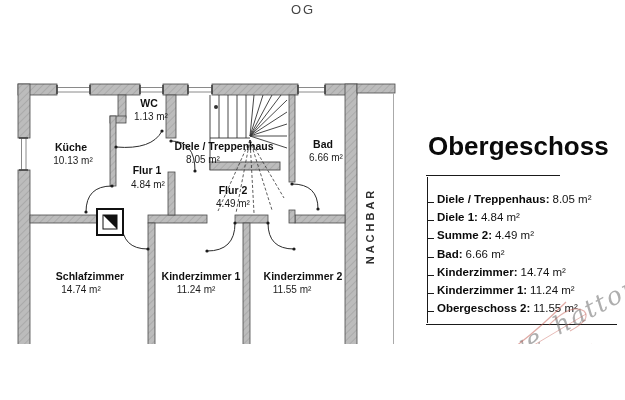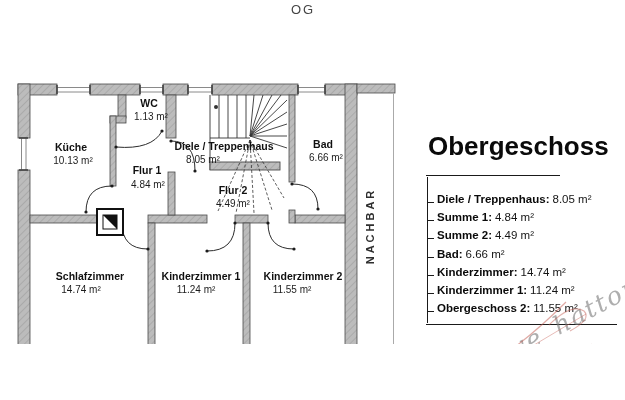--- a/index.html
+++ b/index.html
@@ -206,21 +206,21 @@
     </g>
 
     <text class="nachbar-text" x="374" y="226" text-anchor="middle" transform="rotate(-90 374 226)">NACHBAR</text>
   </svg>
 
   <div class="legend">
     <div class="legend-title">Obergeschoss</div>
     <div class="legend-box">
       <ul>
         <li><span class="lbl">Diele / Treppenhaus:</span><span class="val">8.05 m²</span></li>
-        <li><span class="lbl">Summe 1:</span><span class="val">4.84 m²</span></li>
+        <li><span class="lbl">Diele 1:</span><span class="val">4.84 m²</span></li>
         <li><span class="lbl">Summe 2:</span><span class="val">4.49 m²</span></li>
         <li><span class="lbl">Bad:</span><span class="val">6.66 m²</span></li>
         <li><span class="lbl">Kinderzimmer:</span><span class="val">14.74 m²</span></li>
         <li><span class="lbl">Kinderzimmer 1:</span><span class="val">11.24 m²</span></li>
         <li><span class="lbl">Obergeschoss 2:</span><span class="val">11.55 m²</span></li>
       </ul>
     </div>
     <div class="legend-sum">
       <span class="lbl">Summe:</span><span class="val">72.83 m²</span>
     </div>

